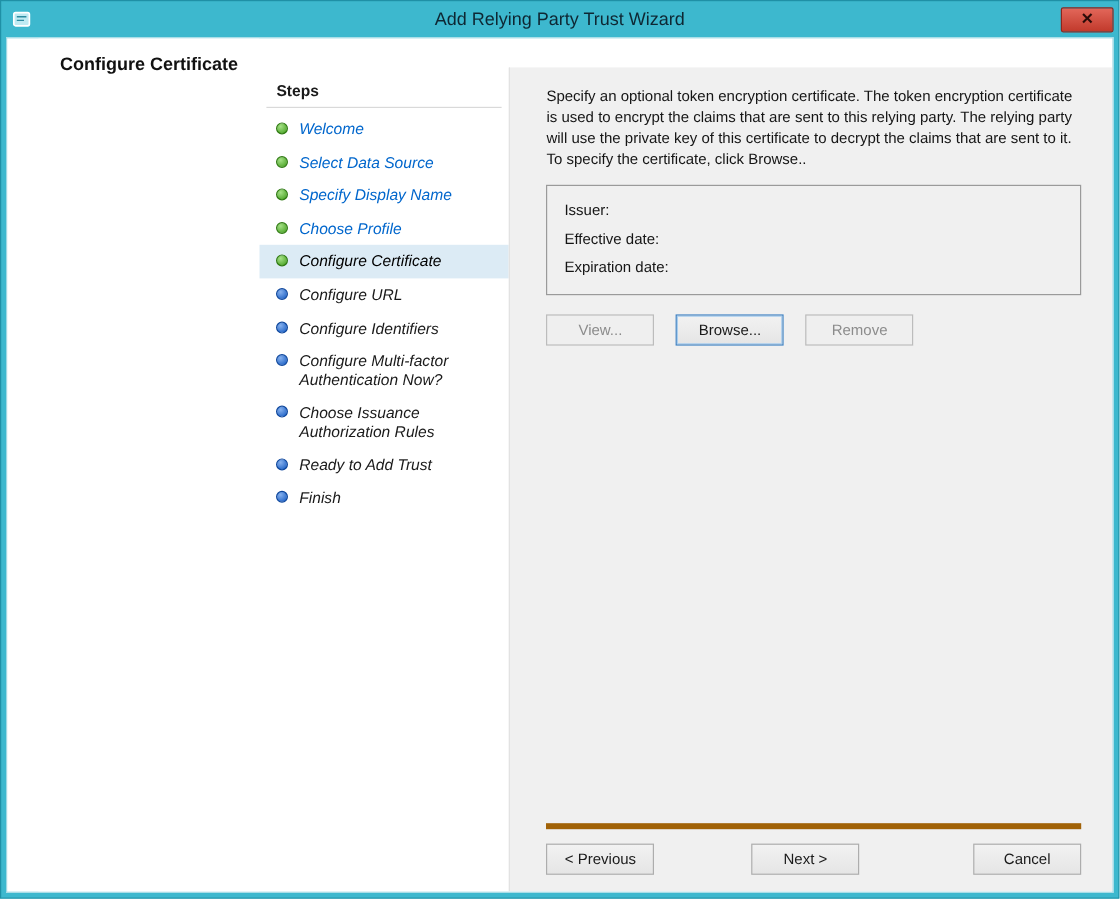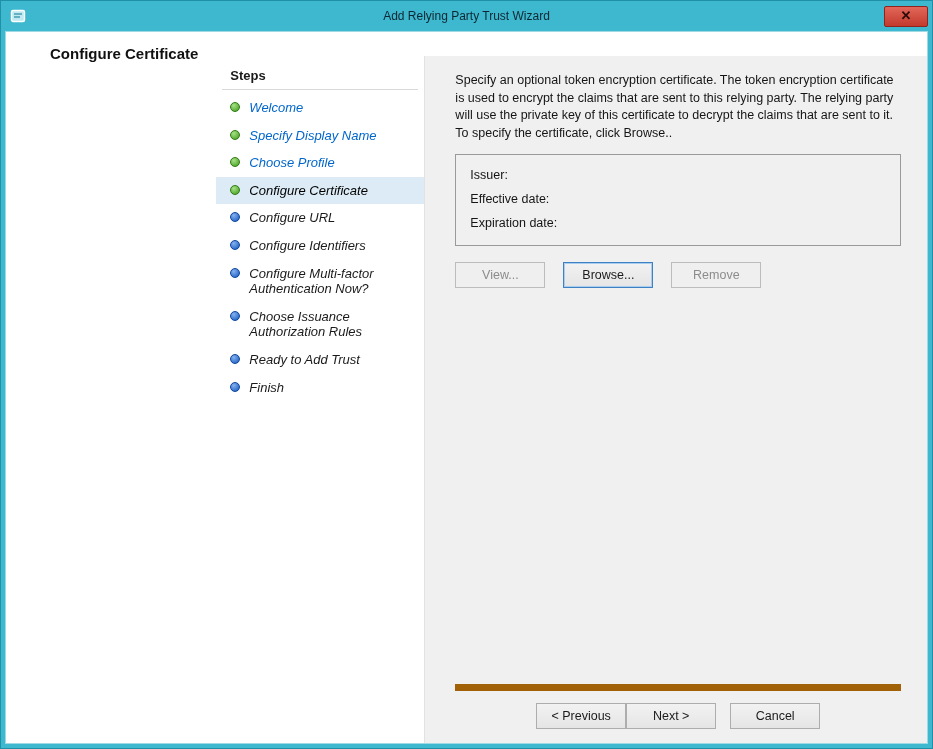--- a/index.html
+++ b/index.html
@@ -26,21 +26,21 @@
     flex: 0 0 auto;
   }
   .app-icon {
     width: 18px; height: 18px;
     margin-left: 4px;
     display: inline-flex; align-items: center; justify-content: center;
   }
   .window-title {
     position: absolute; left: 0; right: 0;
     text-align: center;
-    font-size: 12px;
+    font-size: 15px;
     color: #0e2733;
   }
   .close-btn {
     margin-left: auto;
     width: 44px; height: 21px;
     background: linear-gradient(#e2675a, #c23a2c);
     border: 1px solid #8e241c;
     border-radius: 2px;
     color: #2b0b08;
     font-size: 13px; font-weight: bold;
@@ -159,25 +159,25 @@
     border: 1px solid #3f82c4;
     box-shadow: 0 0 0 1px #a8cdee inset;
   }
   .cert-buttons {
     margin-top: 16px;
     display: flex; gap: 18px;
   }
 
   .footer {
     margin-top: auto;
-    border-top: 7px solid #a16207;
+    border-top: 5px solid #a16207;
     padding-top: 12px;
     display: flex;
-    justify-content: center;
-    gap: 0;
+    justify-content: space-between;
+    gap: 12px;
   }
   .footer .cancel-gap { margin-left: 14px; }
 </style>
 </head>
 <body>
 
 <div class="window">
 
   <div class="titlebar">
     <span class="app-icon">
@@ -202,20 +202,24 @@
       <div class="sidebar">
         <div class="steps-title">Steps</div>
         <div class="steps-divider"></div>
 
         <div class="step" data-status="done">
           <span class="dot"></span>
           <span class="step-label">Welcome</span>
         </div>
         <div class="step" data-status="done">
           <span class="dot"></span>
+          <span class="step-label">Select Data Source</span>
+        </div>
+        <div class="step" data-status="done">
+          <span class="dot"></span>
           <span class="step-label">Specify Display Name</span>
         </div>
         <div class="step" data-status="done">
           <span class="dot"></span>
           <span class="step-label">Choose Profile</span>
         </div>
         <div class="step" data-status="current">
           <span class="dot"></span>
           <span class="step-label">Configure Certificate</span>
         </div>

